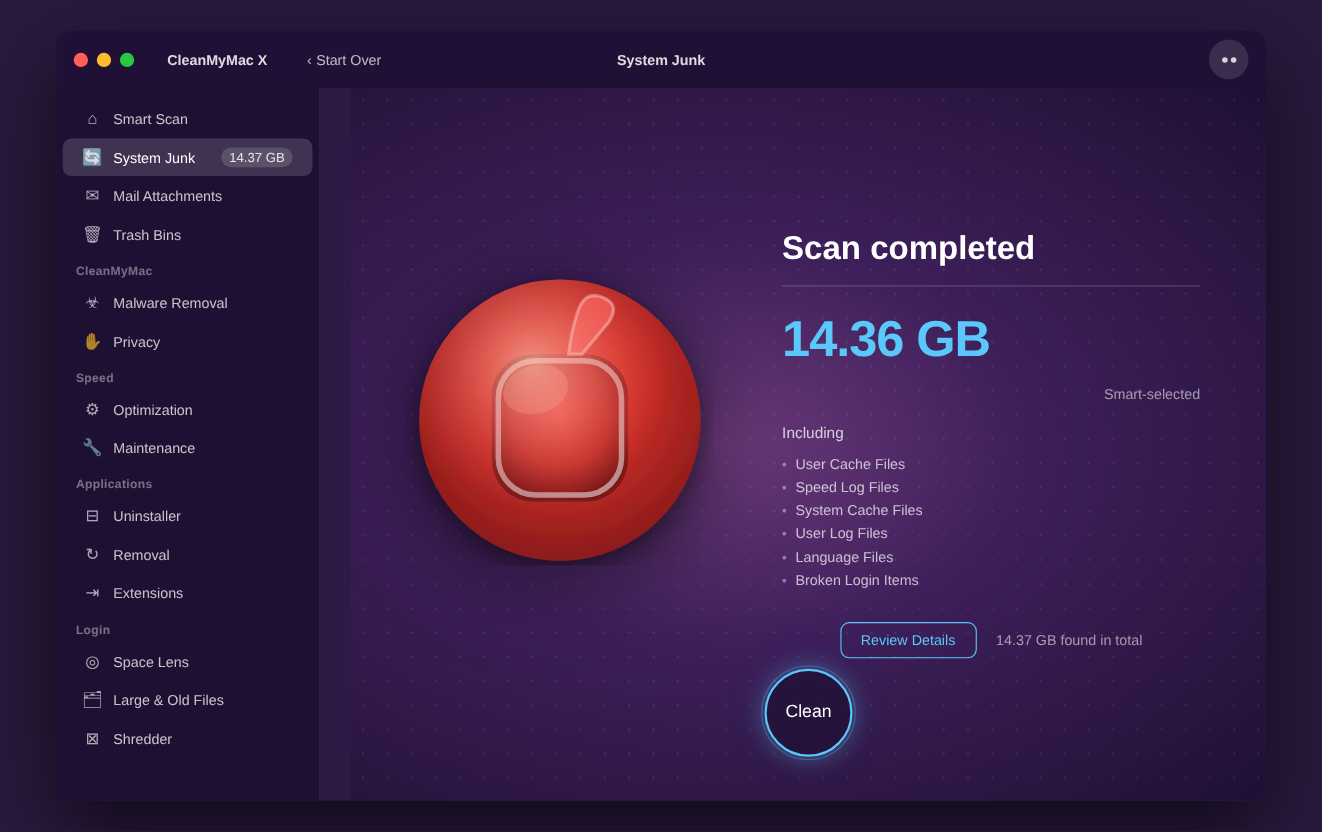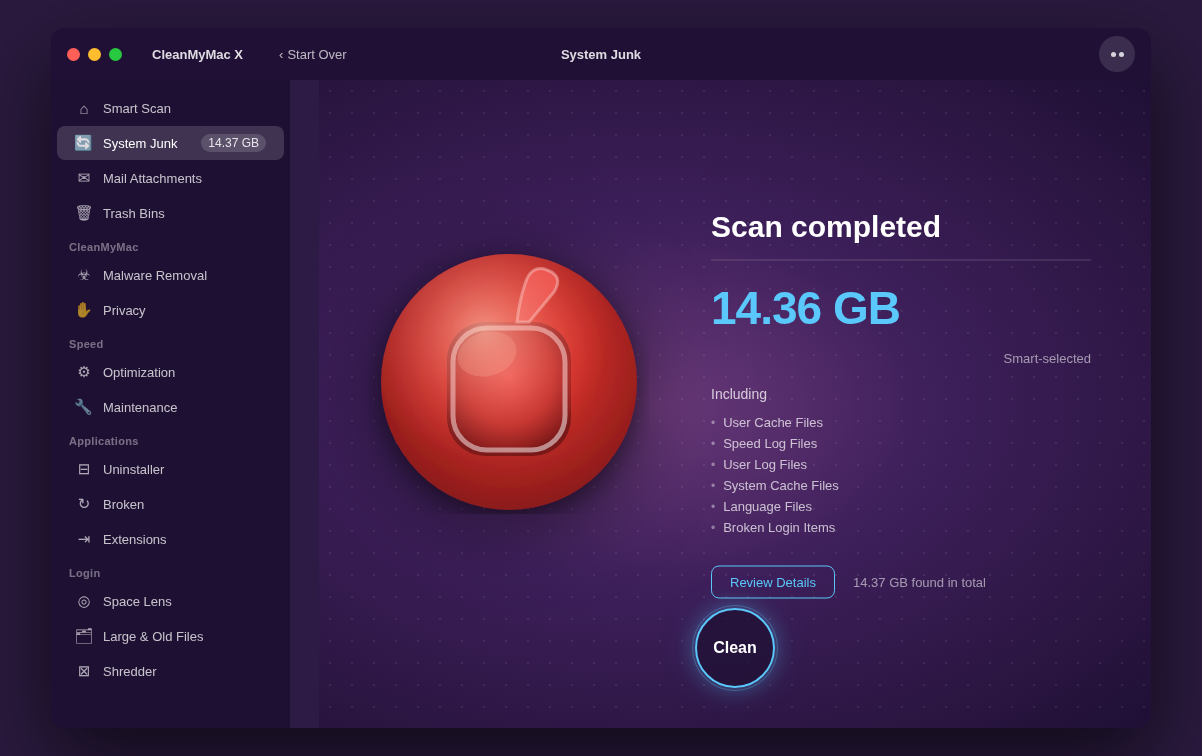--- a/index.html
+++ b/index.html
@@ -221,20 +221,21 @@
     }
     .file-list li::before {
       content: '•';
       color: rgba(255,255,255,0.4);
       font-size: 12px;
     }
     .action-row {
       display: flex;
       align-items: center;
       gap: 18px;
+      justify-content: center;
     }
     .review-btn {
       background: transparent;
       border: 1.5px solid #5ac8fa;
       color: #5ac8fa;
       padding: 8px 18px;
       border-radius: 8px;
       font-size: 13px;
       cursor: pointer;
       font-weight: 500;
@@ -253,21 +254,21 @@
       align-items: center;
     }
     .clean-btn {
       width: 80px;
       height: 80px;
       border-radius: 50%;
       background: rgba(30, 15, 50, 0.7);
       border: 2px solid #5ac8fa;
       color: white;
       font-size: 16px;
-      font-weight: 700;
+      font-weight: 400;
       cursor: pointer;
       display: flex;
       align-items: center;
       justify-content: center;
       box-shadow: 0 0 20px rgba(90,200,250,0.35), 0 0 40px rgba(90,200,250,0.15);
       transition: all 0.2s;
       position: relative;
     }
     .clean-btn::before {
       content: '';
@@ -349,21 +350,21 @@
         <span>Maintenance</span>
       </div>
 
       <div class="sidebar-section-label">Applications</div>
       <div class="sidebar-item">
         <span class="sidebar-icon">⊟</span>
         <span>Uninstaller</span>
       </div>
       <div class="sidebar-item">
         <span class="sidebar-icon">↻</span>
-        <span>Broken</span>
+        <span>Removal</span>
       </div>
       <div class="sidebar-item">
         <span class="sidebar-icon">⇥</span>
         <span>Extensions</span>
       </div>
 
       <div class="sidebar-section-label">Login</div>
       <div class="sidebar-item">
         <span class="sidebar-icon">◎</span>
         <span>Space Lens</span>
@@ -426,24 +427,24 @@
         </div>
         <div class="including-label">Including</div>
         <ul class="file-list">
           <li>
               <span>User Cache Files</span>
             </li>
           <li>
               <span>Speed Log Files</span>
             </li>
           <li>
+              <span>System Cache Files</span>
+            </li>
+          <li>
               <span>User Log Files</span>
-            </li>
-          <li>
-              <span>System Cache Files</span>
             </li>
           <li>
               <span>Language Files</span>
             </li>
           <li>
               <span>Broken Login Items</span>
             </li>
         </ul>
         <div class="action-row">
           <button class="review-btn">Review Details</button>

